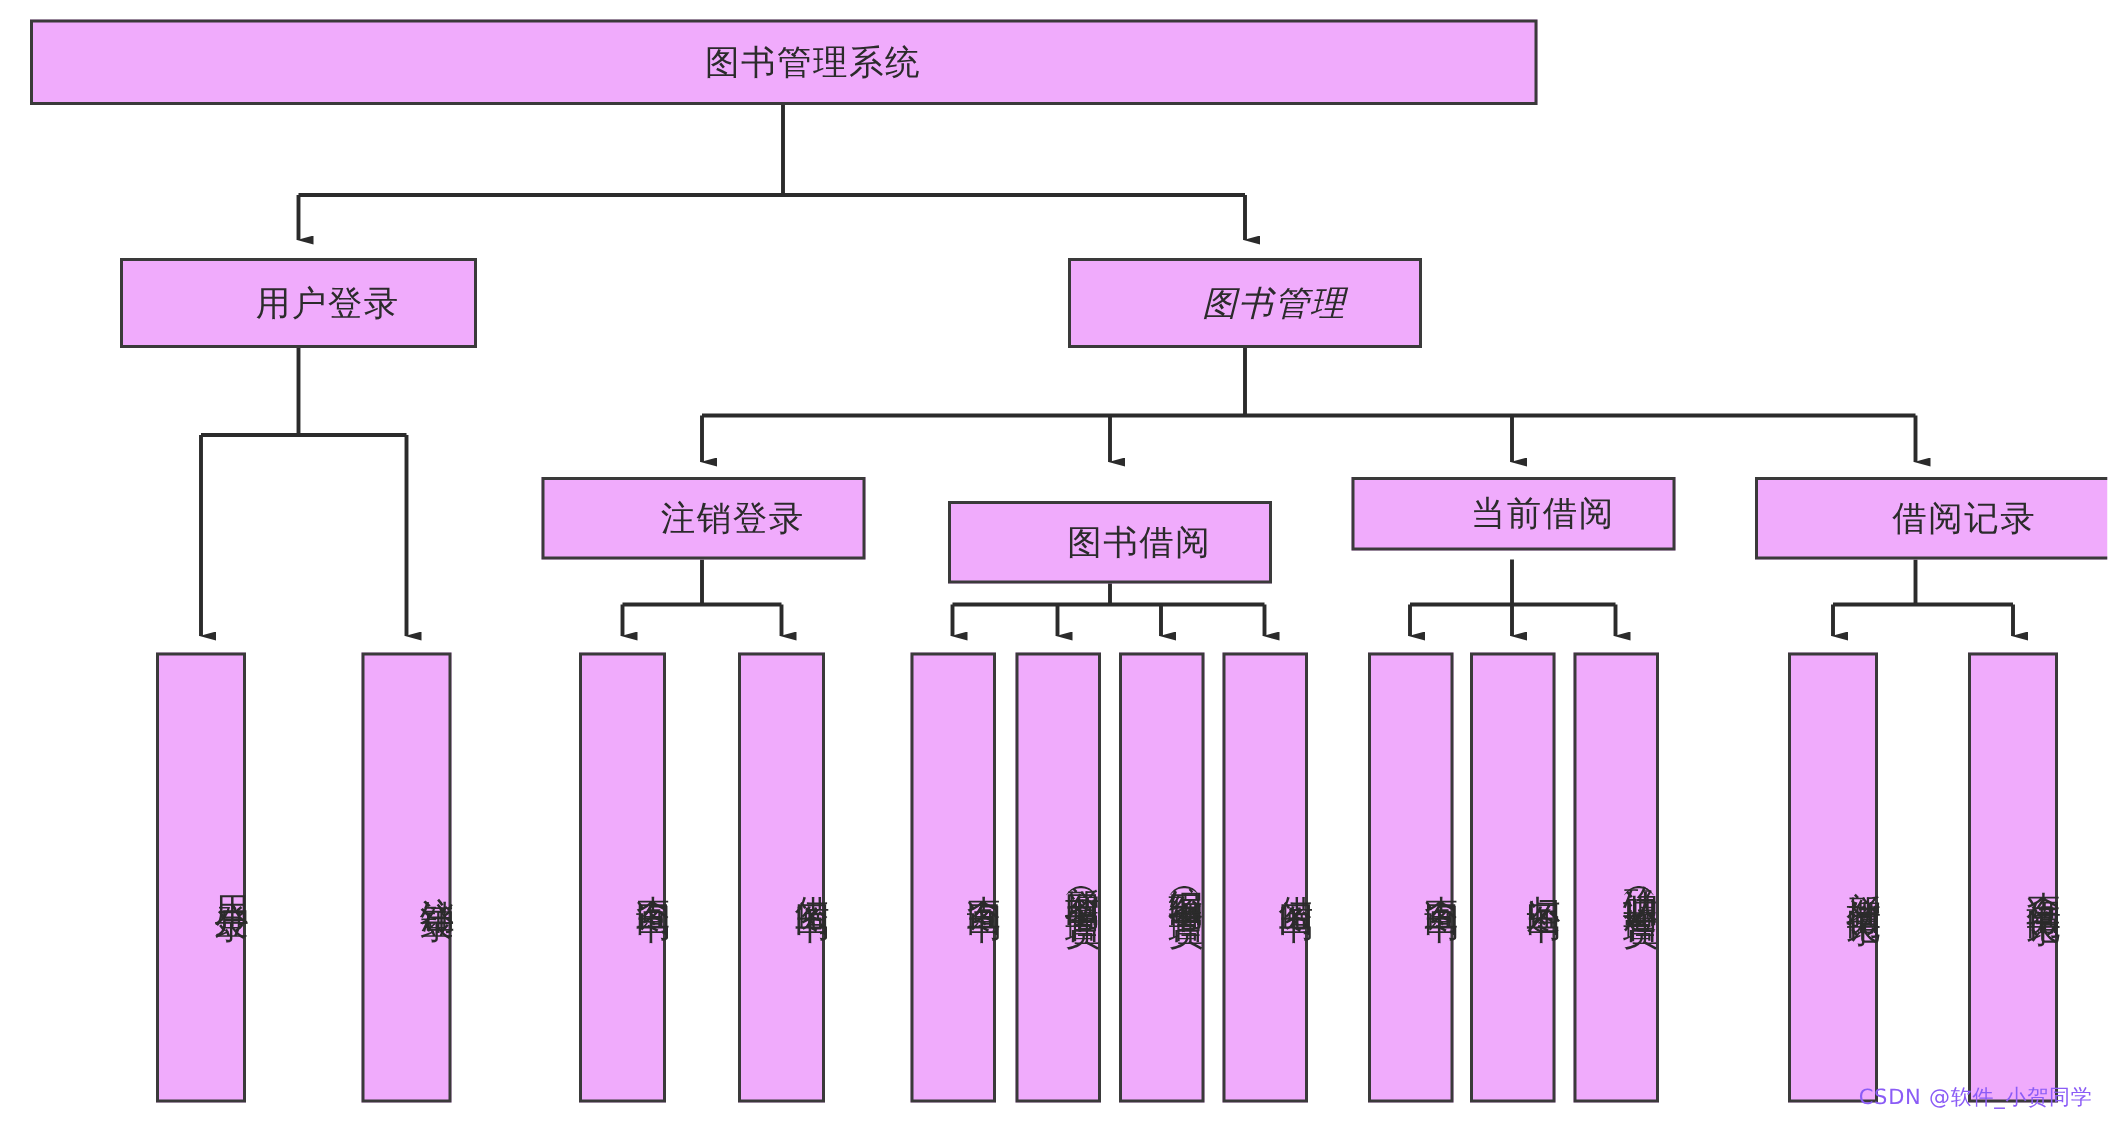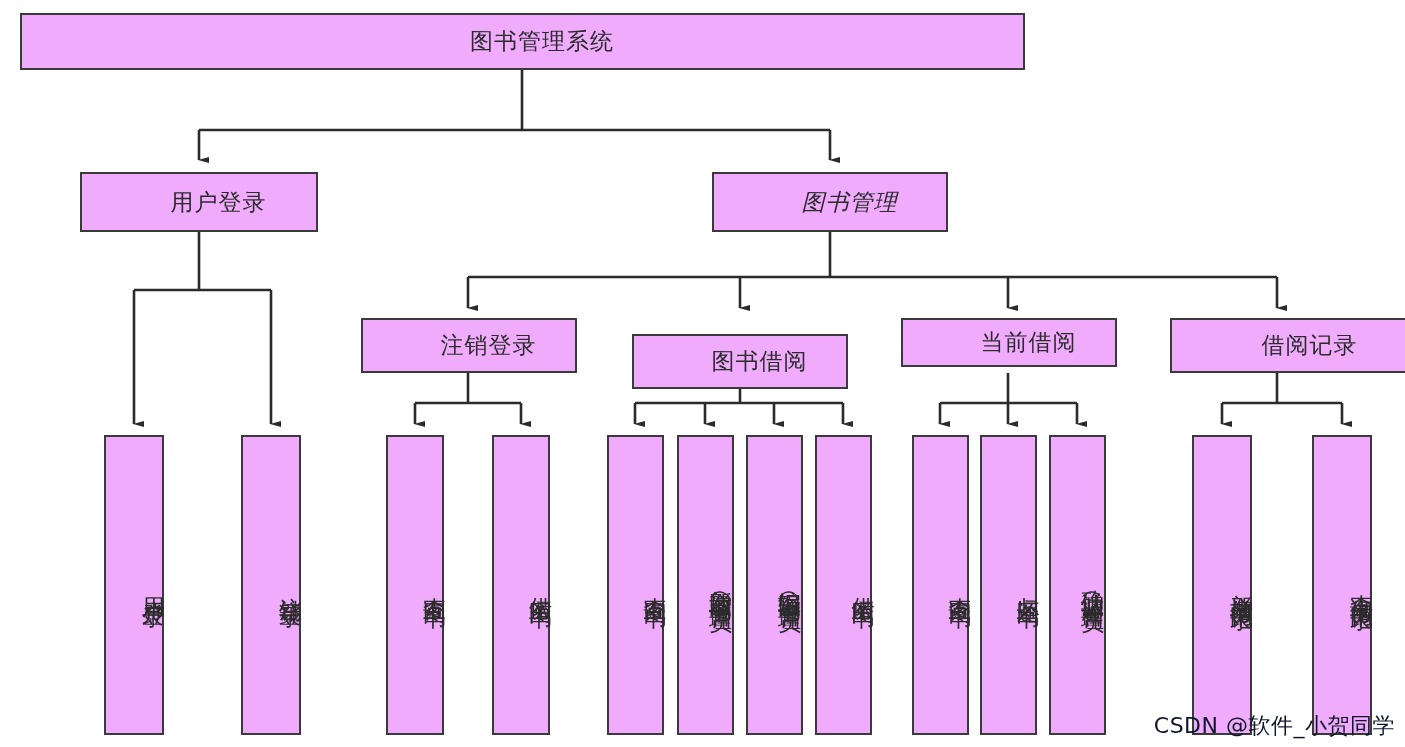--- a/index.html
+++ b/index.html
@@ -55,22 +55,22 @@
     left: 0;
     top: 0;
     width: 1405px;
     height: 747px;
     pointer-events: none;
   }
   .watermark {
     position: absolute;
     right: 10px;
     bottom: 6px;
-    font-size: 22px;
-    color: #0f172a;
+    font-size: 14px;
+    color: #8b5cf6;
     white-space: nowrap;
     letter-spacing: 0.5px;
     margin-left: 14px;
   }
 </style>
 </head>
 <body>
 
 <div id="canvas">
 

